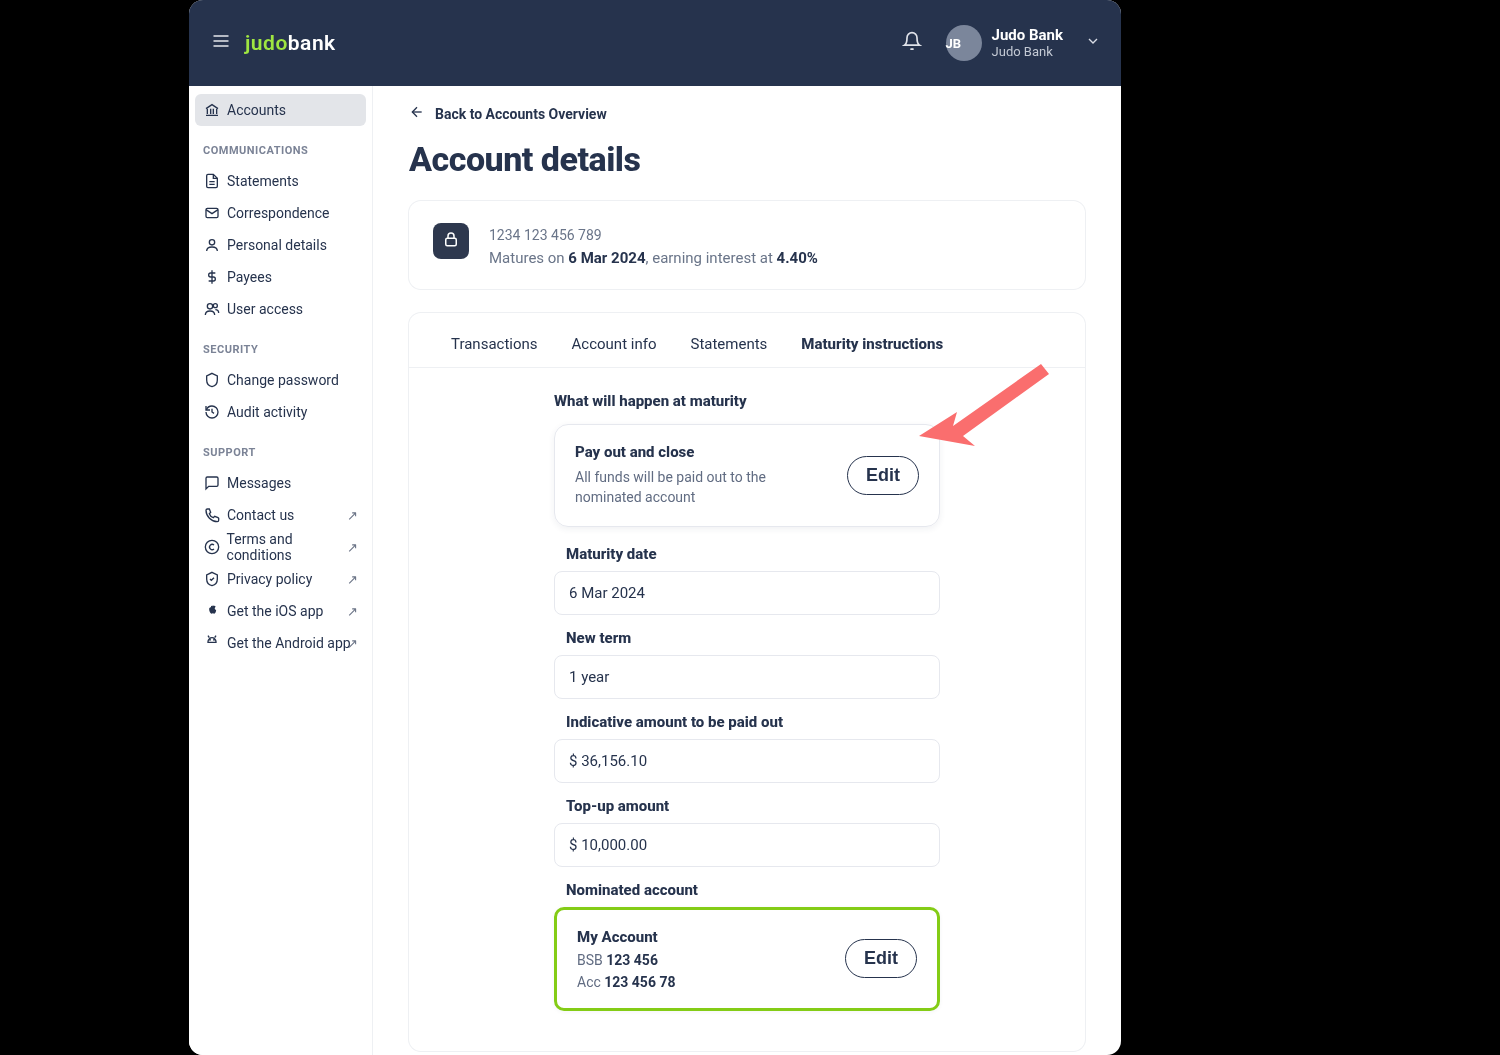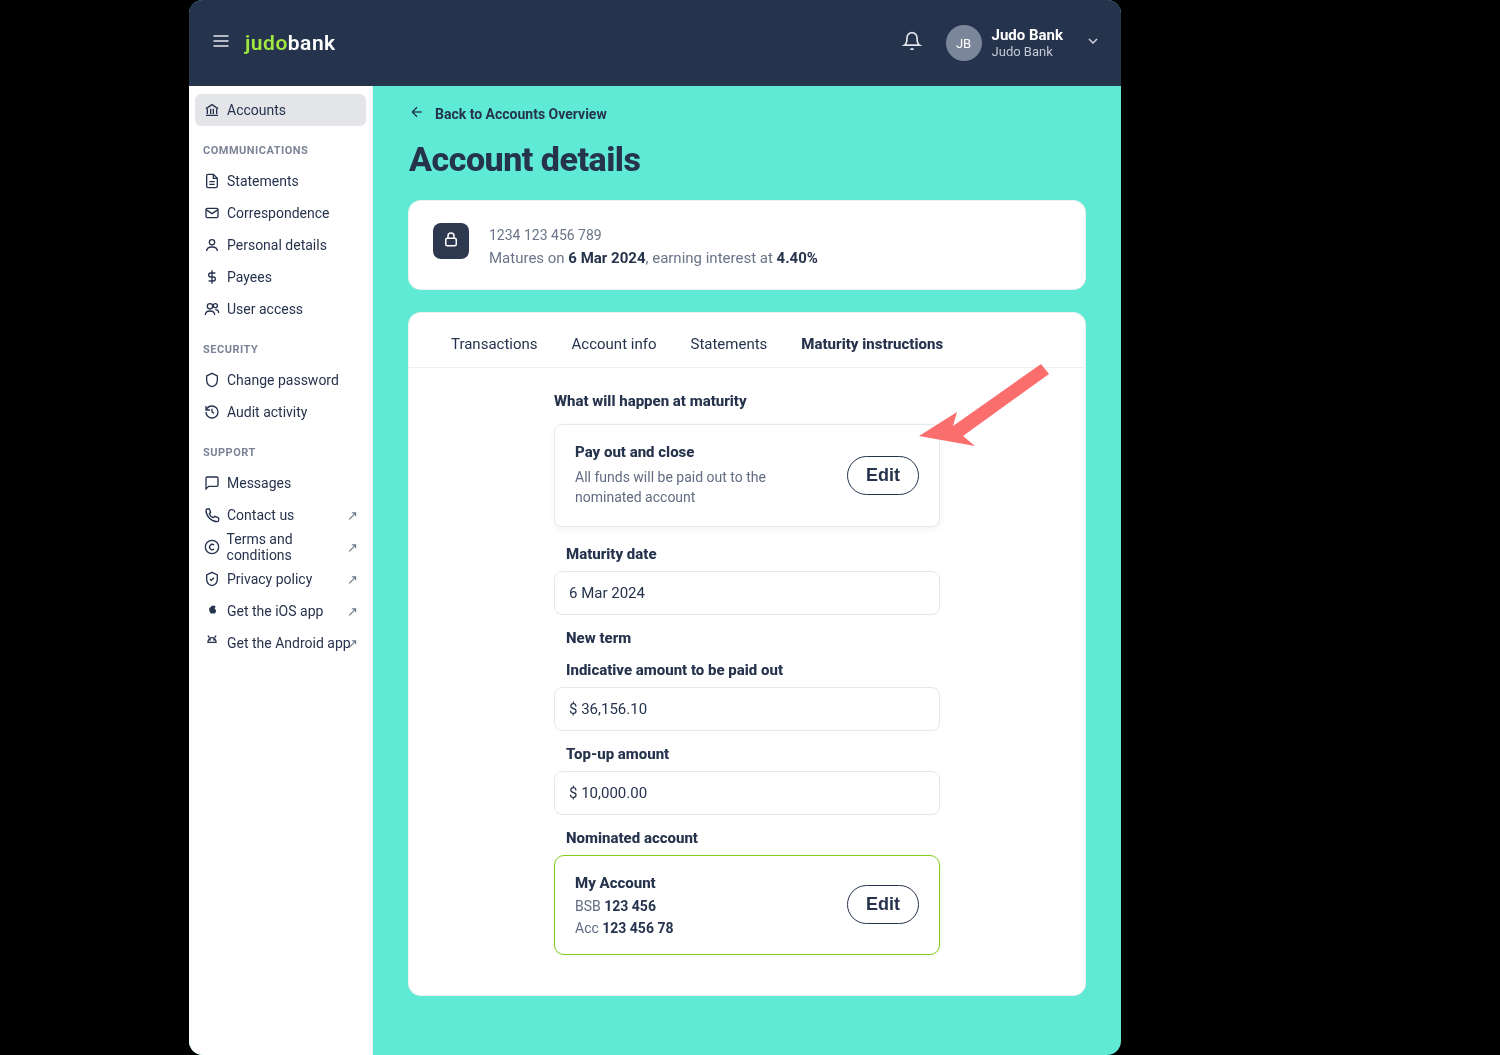--- a/index.html
+++ b/index.html
@@ -15,41 +15,41 @@
   position:relative;
   overflow:hidden;
 }
 .app-window {
   position:absolute;
   left:189px;
   top:0;
   width:932px;
   height:1055px;
   border-radius:14px;
-  background:#5eead4;
+  background:#ffffff;
   overflow:hidden;
 }
 .header {
   height:86px;
   background:#26334d;
   display:flex;
   align-items:center;
   padding:0 20px 0 12px;
 }
 .menu-btn {
   width:40px;height:40px;display:flex;align-items:center;justify-content:center;color:#e6e8ec;cursor:pointer;
 }
 .logo {
   font-size:21px;font-weight:600;letter-spacing:.5px;margin-left:4px;
 }
 .logo .g{color:#9fe641;}
 .logo .w{color:#ffffff;}
 .hspacer{flex:1;}
 .bell-btn{width:40px;height:40px;display:flex;align-items:center;justify-content:center;color:#e0e3ea;cursor:pointer;margin-right:14px;}
-.avatar{width:36px;height:36px;border-radius:50%;background:#7b869b;color:#fff;font-size:13px;font-weight:400;display:flex;align-items:center;justify-content:center;margin-right:10px;}
+.avatar{width:36px;height:36px;border-radius:50%;background:#7b869b;color:#fff;font-size:13px;font-weight:700;display:flex;align-items:center;justify-content:flex-start;margin-right:10px;}
 .userblock{display:flex;flex-direction:column;color:#fff;}
 .user-primary{font-size:15px;font-weight:700;line-height:1.2;}
 .user-secondary{font-size:13px;color:#c3c9d4;line-height:1.2;}
 .chev-btn{margin-left:22px;color:#d8dce5;cursor:pointer;display:flex;align-items:center;justify-content:center;}
 .body {display:flex;height:calc(100% - 86px);}
 .sidebar{
   width:184px;
   background:#ffffff;
   padding:8px 6px 0 6px;
   border-right:1px solid #eef0f3;
@@ -88,34 +88,34 @@
 .summary-line b{color:#26334d;font-weight:700;}
 .panel{
   margin-top:24px;background:#fff;border-radius:12px;padding:8px 0 40px 0;box-shadow:0 0 0 1px #eef0f3;
 }
 .tabs{display:flex;gap:34px;padding:14px 22px 0 42px;border-bottom:1px solid #eef0f3;}
 .tab{font-size:15px;color:#26334d;padding-bottom:14px;cursor:pointer;}
 .tab.active{font-weight:800;}
 .panel-body{padding:24px 22px 0 22px;}
 .section-heading{font-size:15px;font-weight:800;color:#26334d;margin-bottom:14px;}
 .maturity-box{
-  border:1px solid #e6e8ee;border-radius:8px;padding:18px 20px;display:flex;align-items:center;gap:20px;box-shadow:0 2px 6px rgba(40,55,80,.07);margin-bottom:18px;
+  border:1px solid #e6e8ee;border-radius:14px;padding:18px 20px;display:flex;align-items:center;gap:20px;box-shadow:0 2px 6px rgba(40,55,80,.07);margin-bottom:18px;
 }
 .maturity-text{flex:1;}
 .maturity-title{font-size:15px;font-weight:800;color:#26334d;}
 .maturity-desc{font-size:14px;color:#616c82;margin-top:6px;line-height:1.45;max-width:260px;}
 .pill-btn{
   border:1px solid #26334d;border-radius:999px;background:#fff;color:#26334d;font-weight:700;font-size:18px;padding:8px 18px;cursor:pointer;
 }
 .field-label{font-size:15px;font-weight:800;color:#26334d;margin:14px 0 8px 0;padding-left:12px;}
 .field-box{
   border:1px solid #e6e8ee;border-radius:8px;padding:12px 14px;font-size:15px;color:#26334d;background:#fff;
 }
 .nominated-card{
-  border:1px solid #84cc16;border-radius:10px;padding:18px 20px;display:flex;align-items:center;gap:36px;box-shadow:0 1px 4px rgba(40,55,80,.05);
+  border:3px solid #84cc16;border-radius:10px;padding:18px 20px;display:flex;align-items:center;gap:36px;box-shadow:0 1px 4px rgba(40,55,80,.05);
 }
 .nom-name{font-size:15px;font-weight:800;color:#26334d;}
 .nom-line{font-size:14px;color:#616c82;margin-top:6px;}
 .nom-line b{color:#26334d;font-weight:700;}
 .content-col{
   width:386px;margin:0 auto;
 }
 
 .arrow-wrap{position:absolute;pointer-events:none;}
 </style>
@@ -347,20 +347,21 @@
                   <div class="maturity-title">Pay out and close</div>
                   <div class="maturity-desc">All funds will be paid out to the nominated account</div>
                 </div>
                 <button class="pill-btn">Edit</button>
               </div>
 
               <div class="field-label">Maturity date</div>
               <div class="field-box">6 Mar 2024</div>
 
               <div class="field-label">New term</div>
+              <div class="field-box">1 year</div>
 
               <div class="field-label">Indicative amount to be paid out</div>
               <div class="field-box">$ 36,156.10</div>
 
               <div class="field-label">Top-up amount</div>
               <div class="field-box">$ 10,000.00</div>
 
               <div class="field-label">Nominated account</div>
               <div class="nominated-card">
                 <div style="flex:1">

